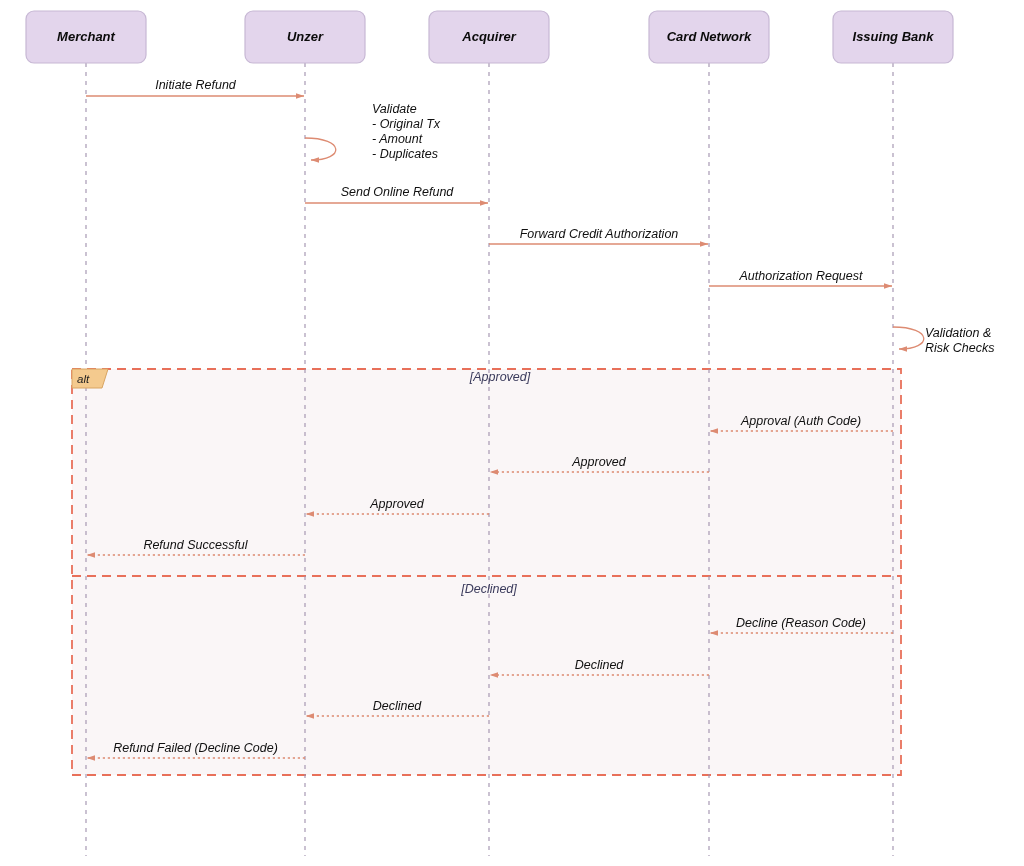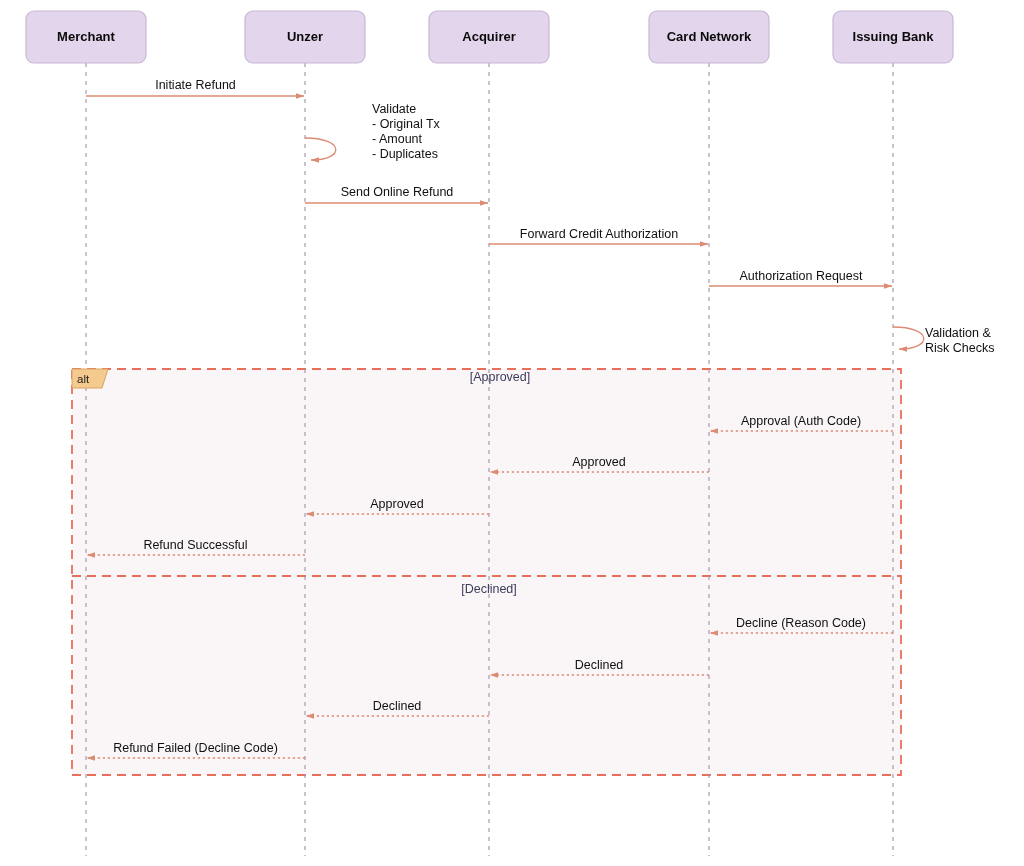--- a/index.html
+++ b/index.html
@@ -9,20 +9,21 @@
   }
   body {
     font-family: "Liberation Sans", sans-serif;
   }
   #diagram-root {
     position: relative;
     width: 1024px;
     height: 866px;
     background: #ffffff;
     overflow: hidden;
+    font-style: italic;
   }
   #seq-svg {
     position: absolute;
     top: 0;
     left: 0;
     width: 1024px;
     height: 866px;
   }
   .participant-box-rect {
     fill: #e3d5ec;

